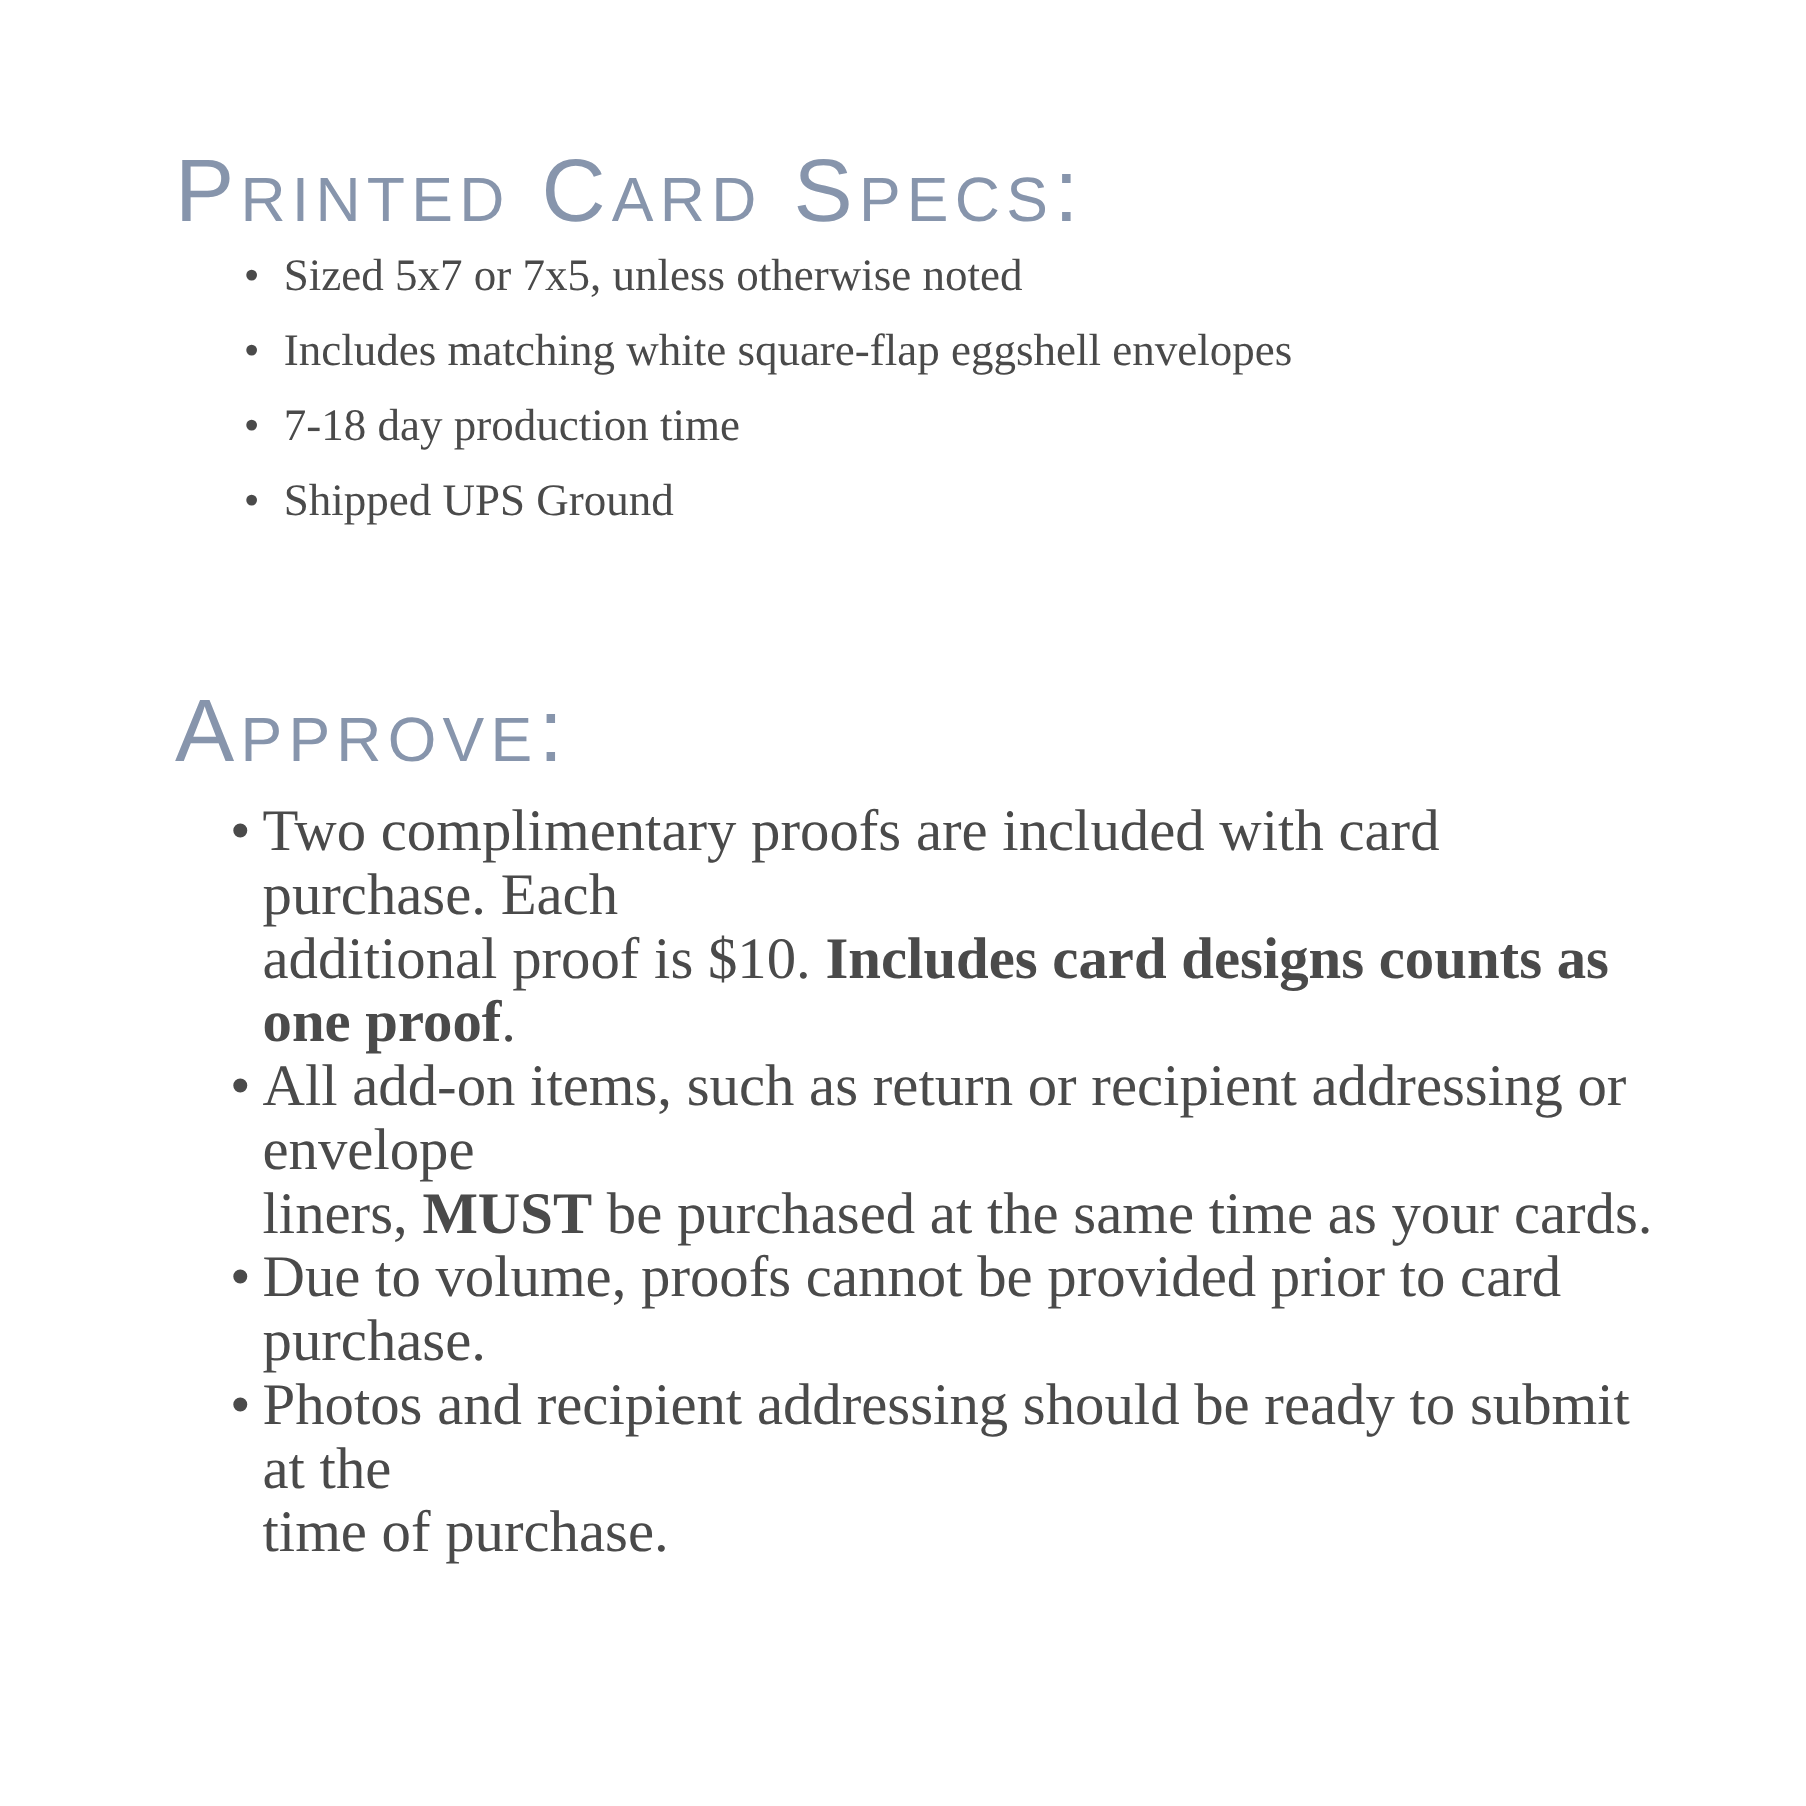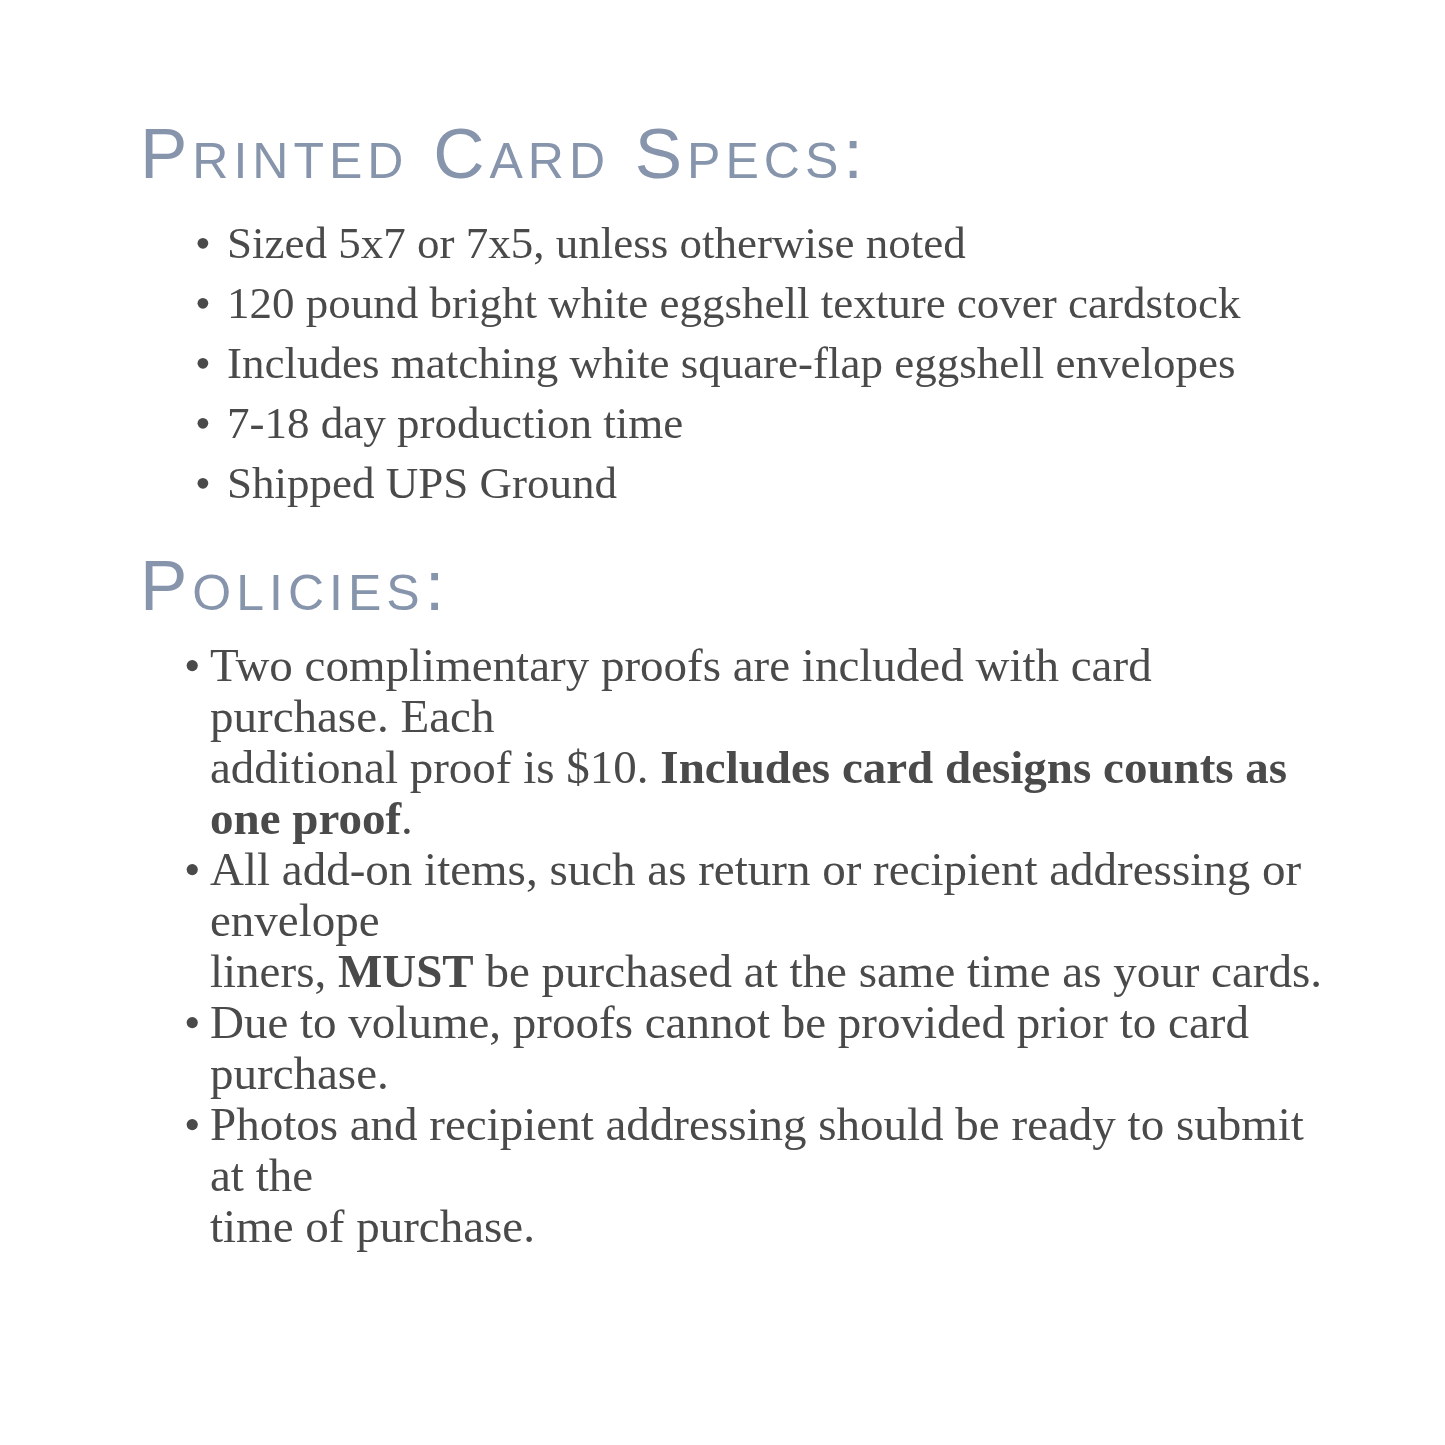--- a/index.html
+++ b/index.html
@@ -38,23 +38,23 @@
   ul.bullet-list li{
     position:relative;
     white-space:pre-wrap;
   }
   ul.bullet-list li::before{
     content:"\2022";
     position:absolute;top:0;
     font-family:"Liberation Serif", serif;
   }
   #specs-list{
-    top:213px;
+    top:190px;
     padding:0 0 0 227px;
-    font-size:45px;line-height:60px;
+    font-size:36px;line-height:60px;
   }
   #specs-list li::before{left:-32px;}
   #policies-list{
     top:640px;
     padding:0 0 0 210px;
     font-size:47px;line-height:51px;
   }
   #policies-list li::before{left:-26px;}
   strong{font-weight:bold;}
   #disclaimer{
@@ -66,27 +66,26 @@
   }
 </style>
 </head>
 <body>
 
 <main class="page">
   <h1 class="section-heading" id="specs-heading">Printed Card Specs:</h1>
 
   <ul class="bullet-list" id="specs-list">
       <li><span>Sized 5x7 or 7x5, unless otherwise noted</span></li>
-      <li><span>120 pound bright white eggshell texture cover cardstock</span></li>
       <li><span>Includes matching white square-flap eggshell envelopes</span></li>
       <li><span>7-18 day production time</span></li>
       <li><span>Shipped UPS Ground</span></li>
     </ul>
 
-  <h1 class="section-heading" id="policies-heading">Policies:</h1>
+  <h1 class="section-heading" id="policies-heading">Approve:</h1>
 
   <ul class="bullet-list" id="policies-list">
       <li><span>Two complimentary proofs are included with card purchase. Each
 additional proof is $10. </span><strong>Includes card designs counts as one proof</strong><span>.</span></li>
       <li><span>All add-on items, such as return or recipient addressing or envelope
 liners, </span><strong>MUST</strong><span> be purchased at the same time as your cards.</span></li>
       <li><span>Due to volume, proofs cannot be provided prior to card purchase.</span></li>
       <li><span>Photos and recipient addressing should be ready to submit at the
 time of purchase.</span></li>
     </ul>

